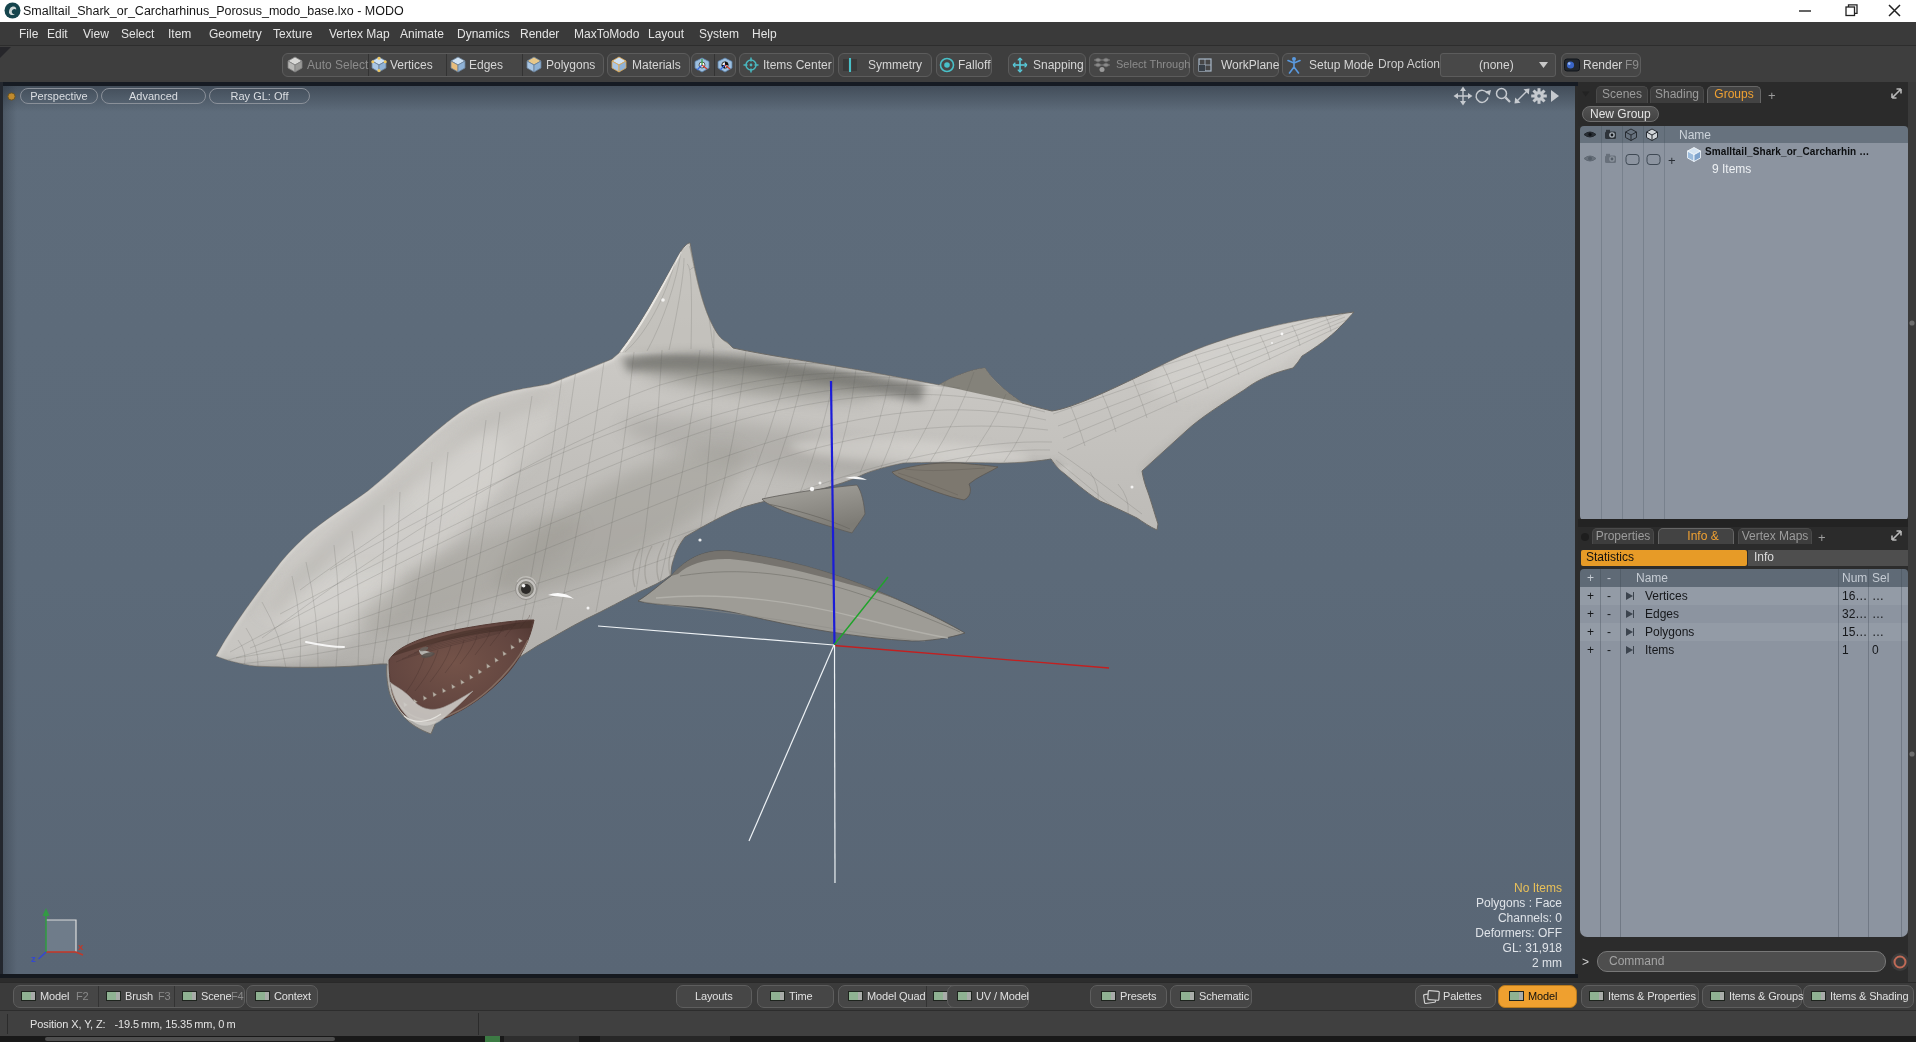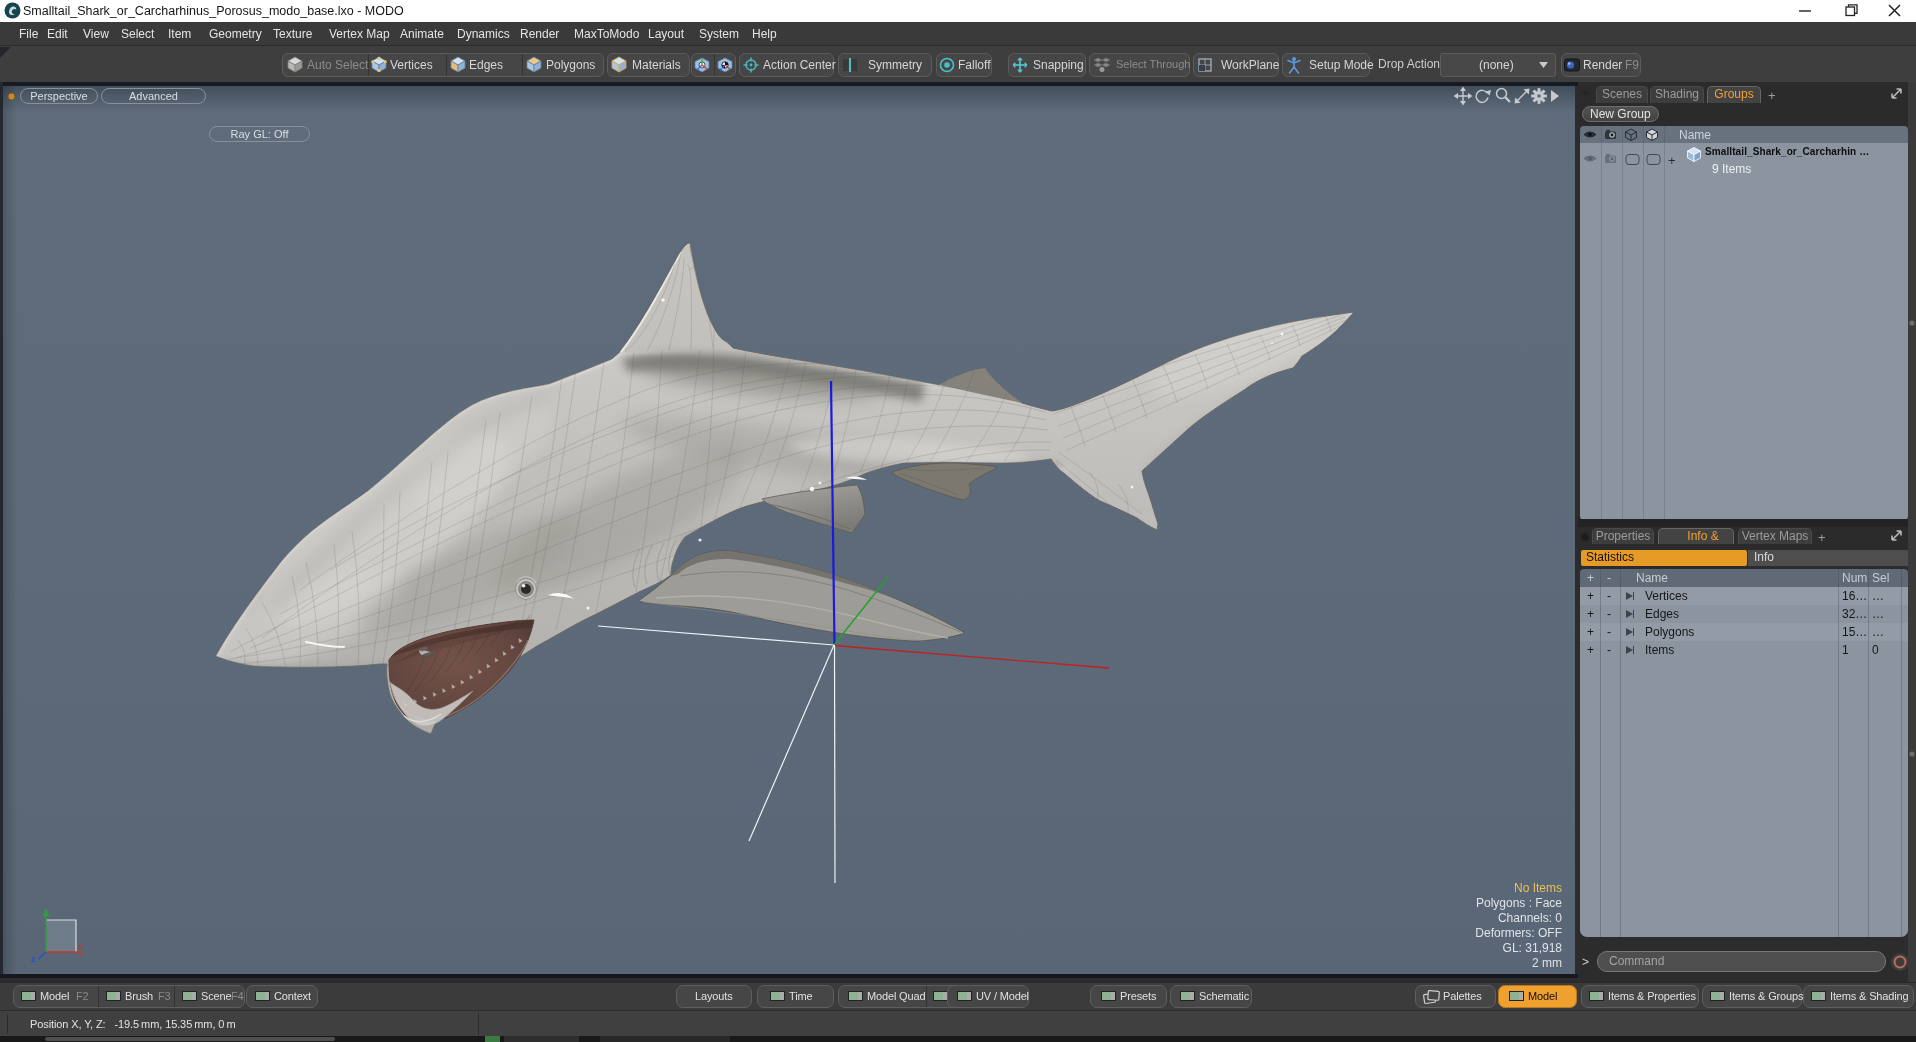--- a/index.html
+++ b/index.html
@@ -88,21 +88,21 @@
       <div class="tlab" style="left:186px">Edges</div>
       <div class="tlab" style="left:263px">Polygons</div>
     </div>
 <div class="tbtn" style="left:607px;width:83px">
       <div class="tlab" style="left:24px">Materials</div>
     </div>
 <div class="tbtn" style="left:691px;width:45px">
       <div class="sep" style="left:22px"></div>
     </div>
 <div class="tbtn" style="left:739px;width:95px">
-      <div class="tlab" style="left:23px">Action Center</div>
+      <div class="tlab" style="left:23px">Items Center</div>
     </div>
 <div class="tbtn" style="left:838px;width:94px">
       <div class="tlab" style="left:29px">Symmetry</div>
     </div>
 <div class="tbtn" style="left:936px;width:56px">
       <div class="tlab" style="left:21px">Falloff</div>
     </div>
 <div class="tbtn" style="left:1008px;width:78px">
       <div class="tlab" style="left:24px">Snapping</div>
     </div>
@@ -507,21 +507,21 @@
 <text x="1562" y="952">GL: 31,918</text>
 <text x="1562" y="967">2 mm</text>
 </g>
 </svg>
 <div id="vp-overlays">
   <svg class="abs" style="left:7px;top:92px" width="10" height="10">
       <circle cx="4.5" cy="4.5" r="3.6" fill="#c08a2e" stroke="#6d5520"></circle>
     </svg>
   <div class="pill" style="left:20px; top:88px; width:78px;">Perspective</div>
   <div class="pill" style="left:101px; top:88px; width:105px;">Advanced</div>
-  <div class="pill" style="left:209px; top:88px; width:101px;margin-top:38px;">Ray GL: Off</div>
+  <div class="pill" style="left:209px; top:88px; width:101px;">Ray GL: Off</div>
 </div>
 
 <div class="rp" style="left:1578px; top:82px; width:338px; height:928px;"></div>
 <div class="abs" style="left:1578px;top:82px;width:330px;height:22px;background:#2b2b2b"></div>
 <svg class="abs" style="left:1581px;top:90px" width="10" height="8">
     <path d="M1 1.5 L8.5 1.5 L4.7 6.5 Z" fill="#232323"></path>
   </svg>
 <div class="tab" style="left:1596px;top:86px;width:52px;">Scenes</div>
 <div class="tab" style="left:1650px;top:86px;width:54px;">Shading</div>
 <div class="tab tabsel" style="left:1707px;top:86px;width:54px;">Groups</div>

